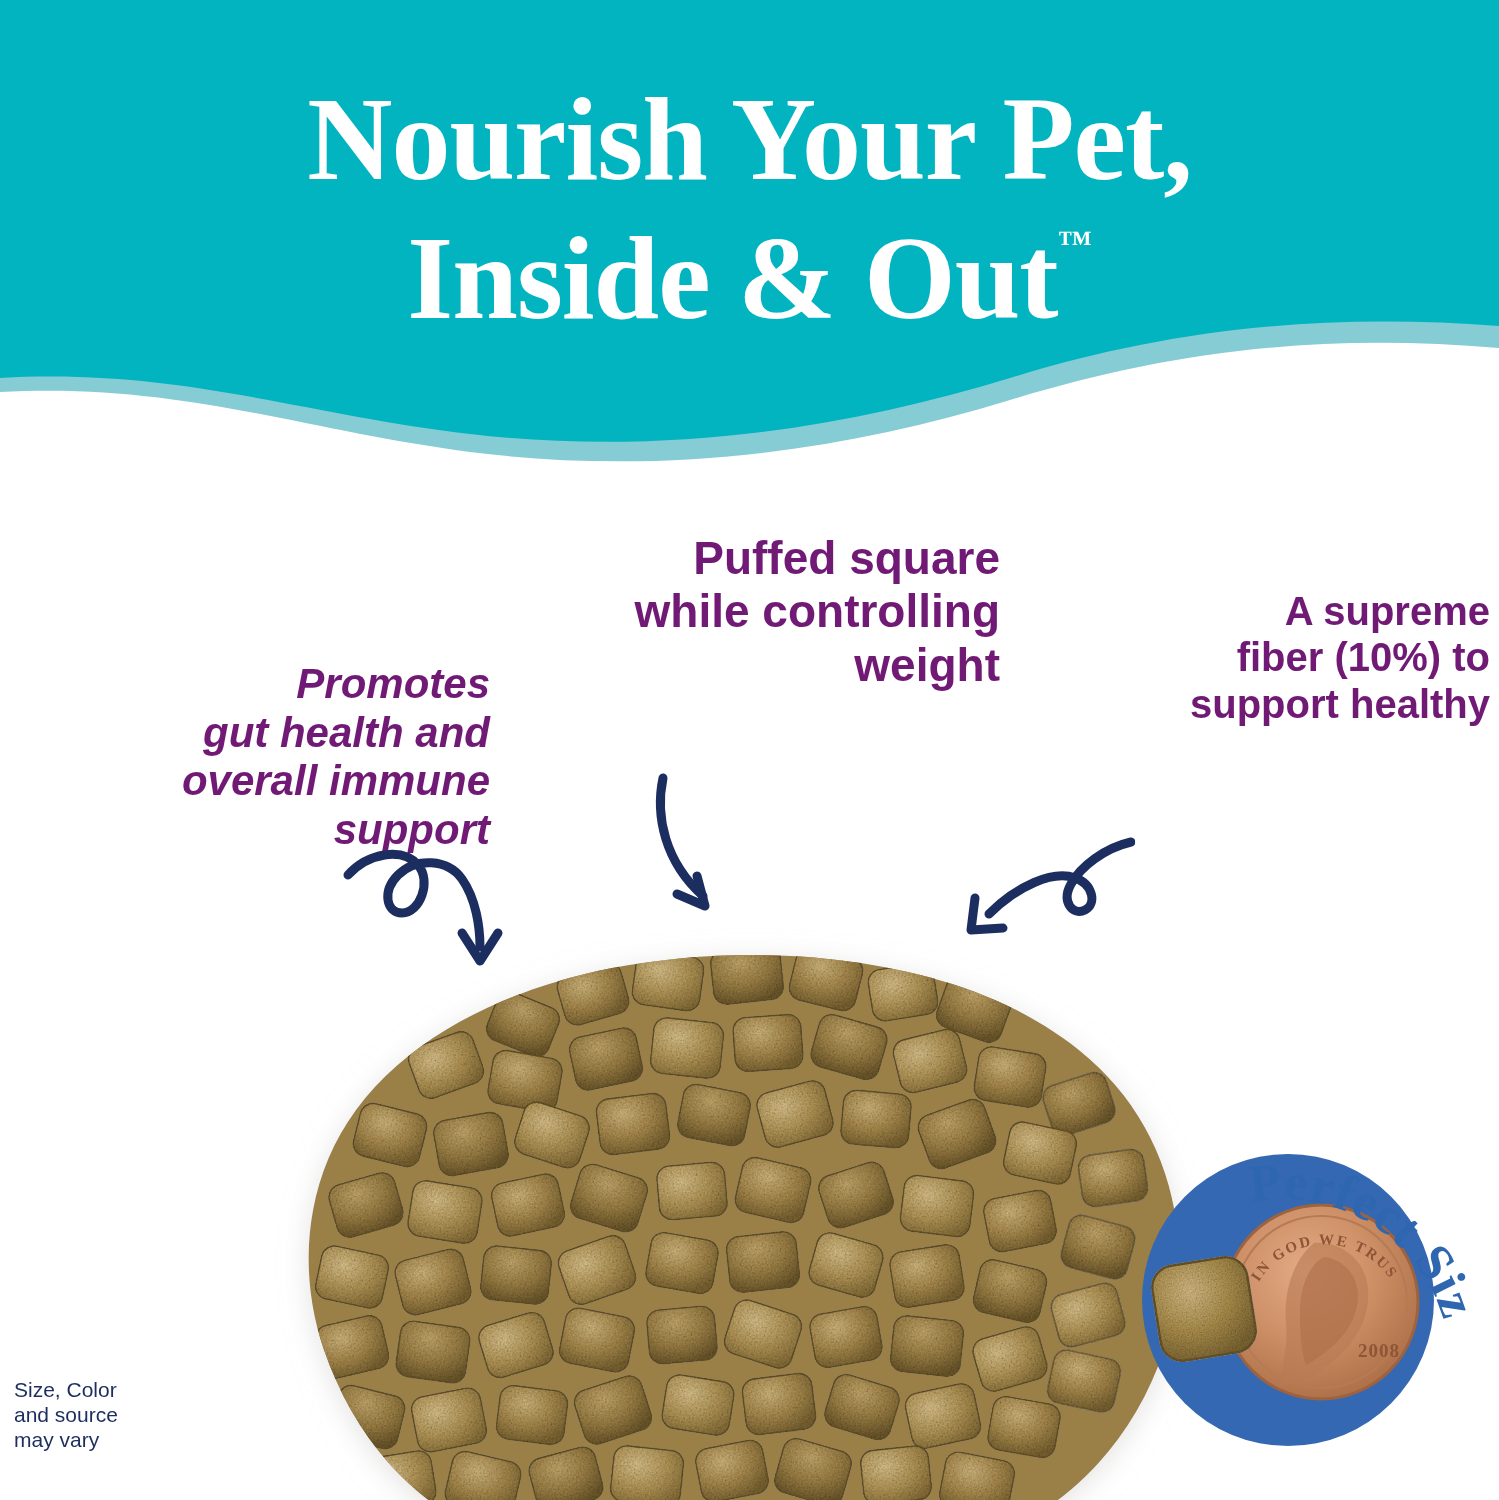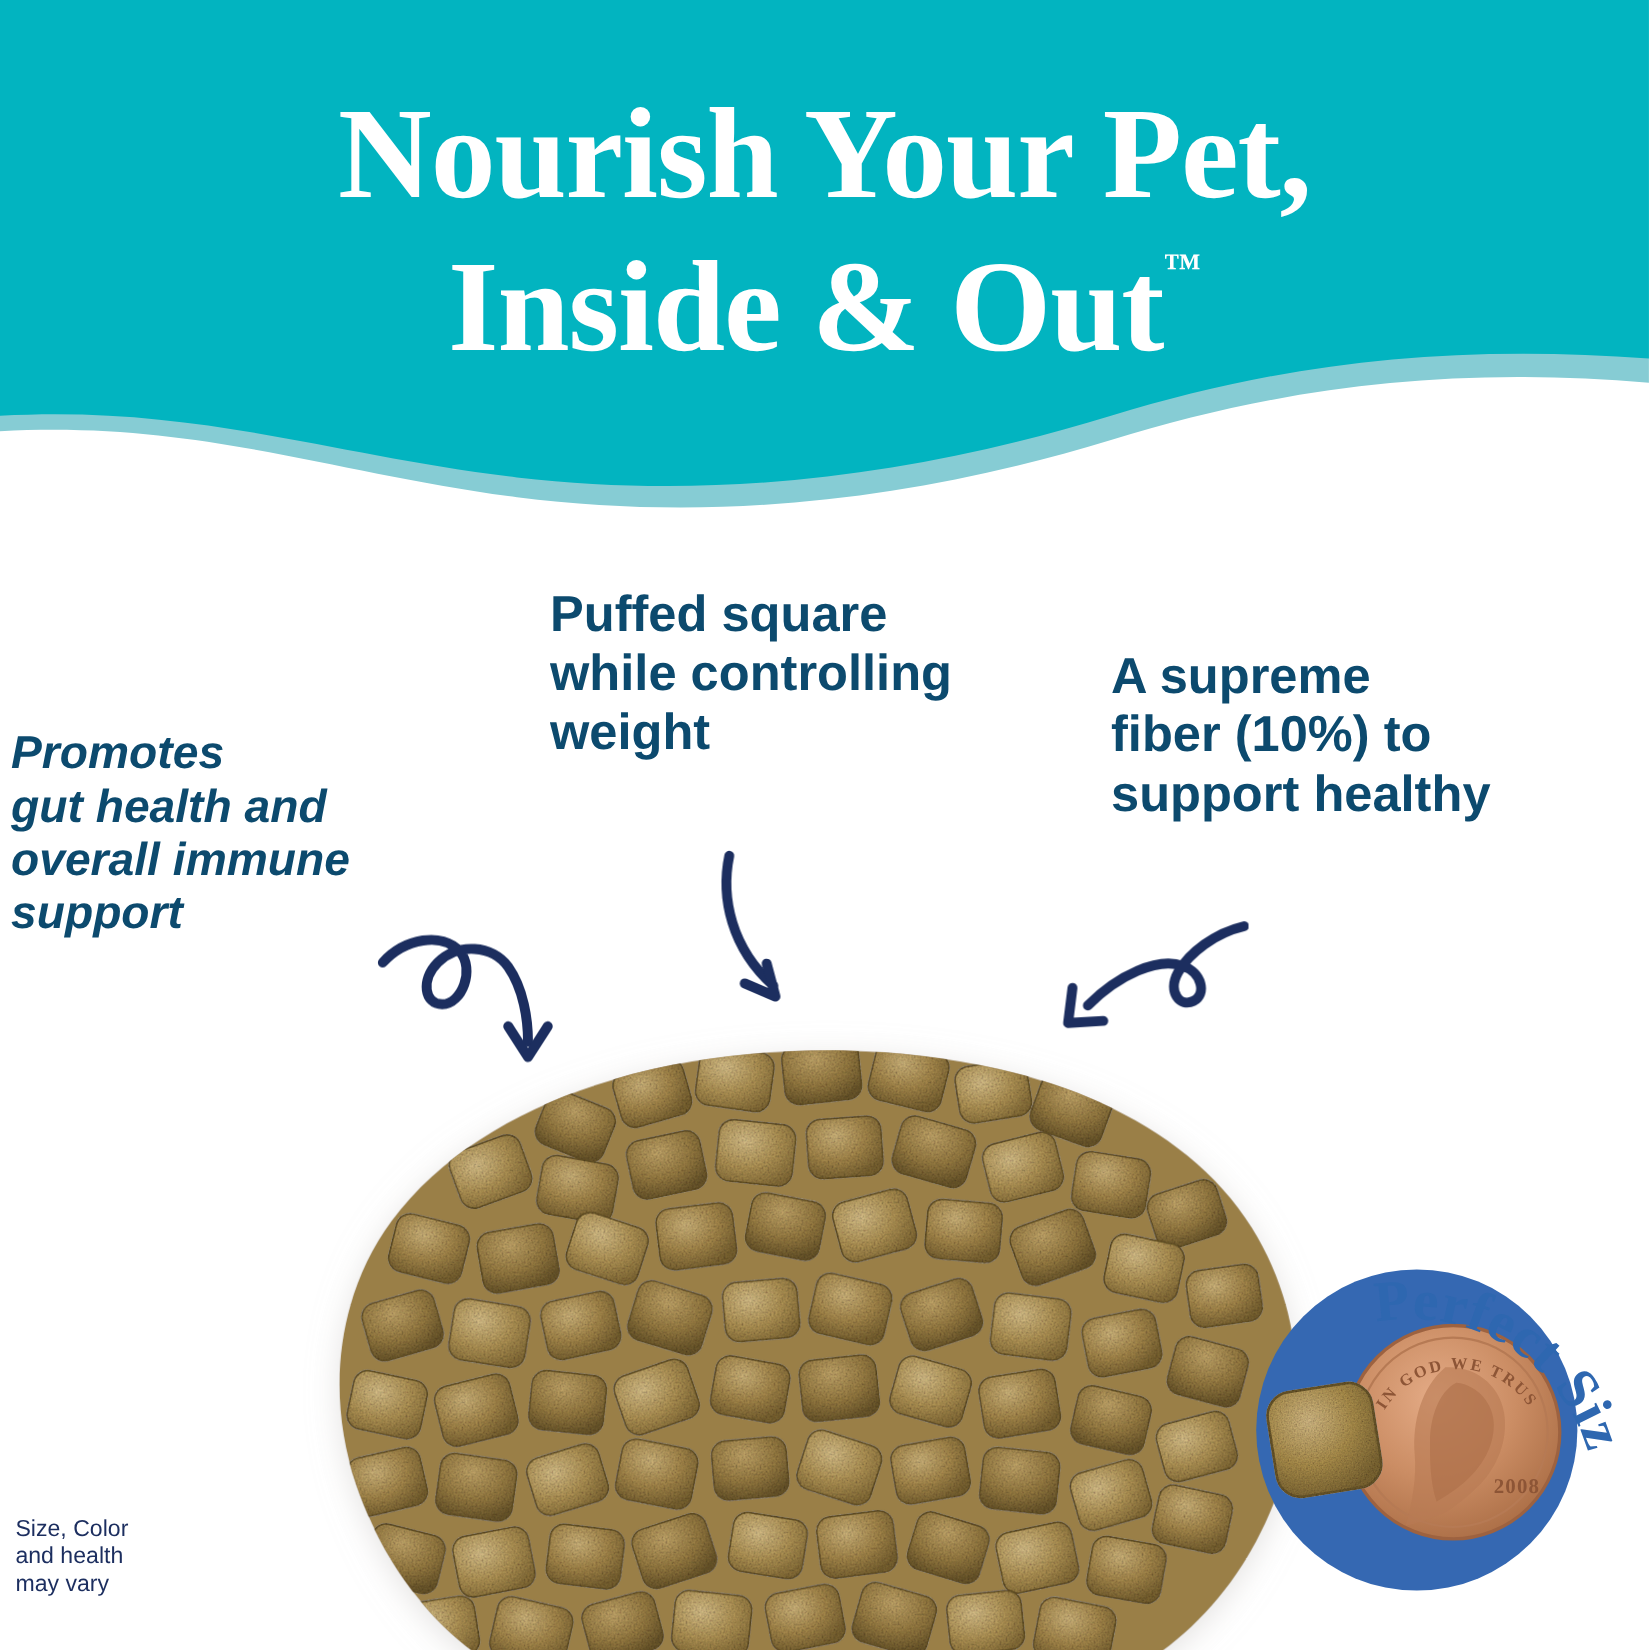--- a/index.html
+++ b/index.html
@@ -52,32 +52,32 @@
     font-size: 34px;
     vertical-align: super;
     position: relative;
     top: -24px;
     letter-spacing: 0;
   }
 
   
   .callout {
     position: absolute;
-    color: #0c4a6e;
+    color: #701a75;
     font-family: "Liberation Sans", sans-serif;
     font-weight: bold;
-    text-align: left;
+    text-align: right;
     line-height: 1.16;
     z-index: 8;
   }
   .callout .ln { display: block; white-space: nowrap; }
 
   #callout-left   { left: 10px;   top: 660px;  width: 480px;  font-size: 42px; font-style: italic; }
   #callout-center { left: 500px;  top: 532px;  width: 500px;  font-size: 46px; }
-  #callout-right  { left: 1010px; top: 588px;  width: 480px;  font-size: 46px; }
+  #callout-right  { left: 1010px; top: 588px;  width: 480px;  font-size: 40px; }
 
   
   .arrow-svg {
     position: absolute;
     z-index: 9;
     pointer-events: none;
   }
   #arrow-left   { left: 340px;  top: 835px; width: 190px; height: 140px; }
   #arrow-center { left: 645px;  top: 770px; width: 130px; height: 160px; }
   #arrow-right  { left: 955px;  top: 832px; width: 180px; height: 135px; }
@@ -353,17 +353,17 @@
       </g>
 
       <text font-family="'Liberation Serif', 'DejaVu Serif', serif" font-size="52" font-weight="bold" fill="#2e67b0" letter-spacing="1">
         <textPath href="#arcPath" startOffset="2%">Perfect Size!</textPath>
       </text>
     </svg>
   </div>
 
   <div id="disclaimer">
     <span class="ln">Size, Color</span>
-    <span class="ln">and health</span>
+    <span class="ln">and source</span>
     <span class="ln">may vary</span>
   </div>
 
 </div>
 
 </body></html>

